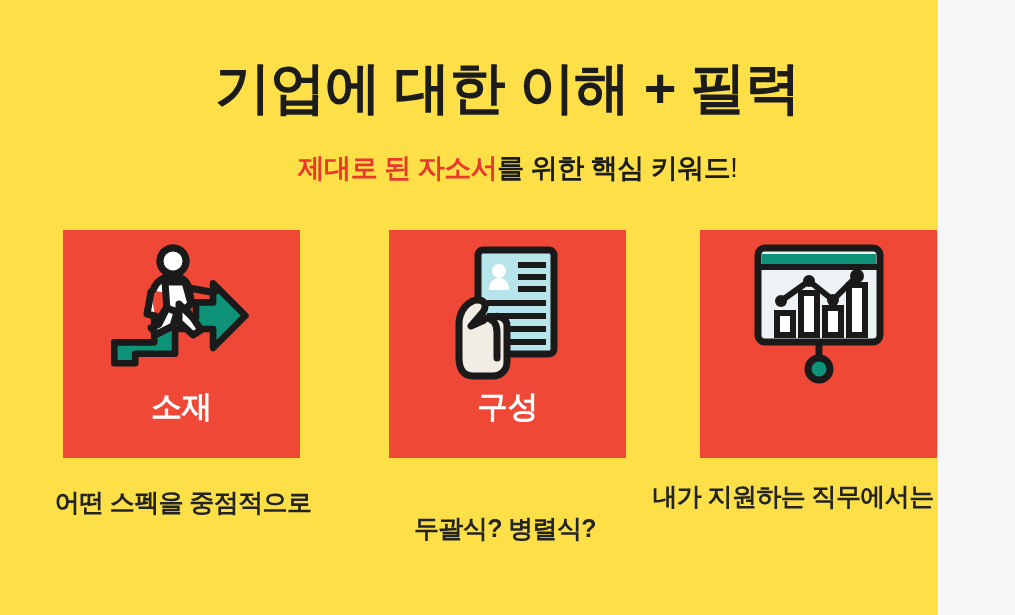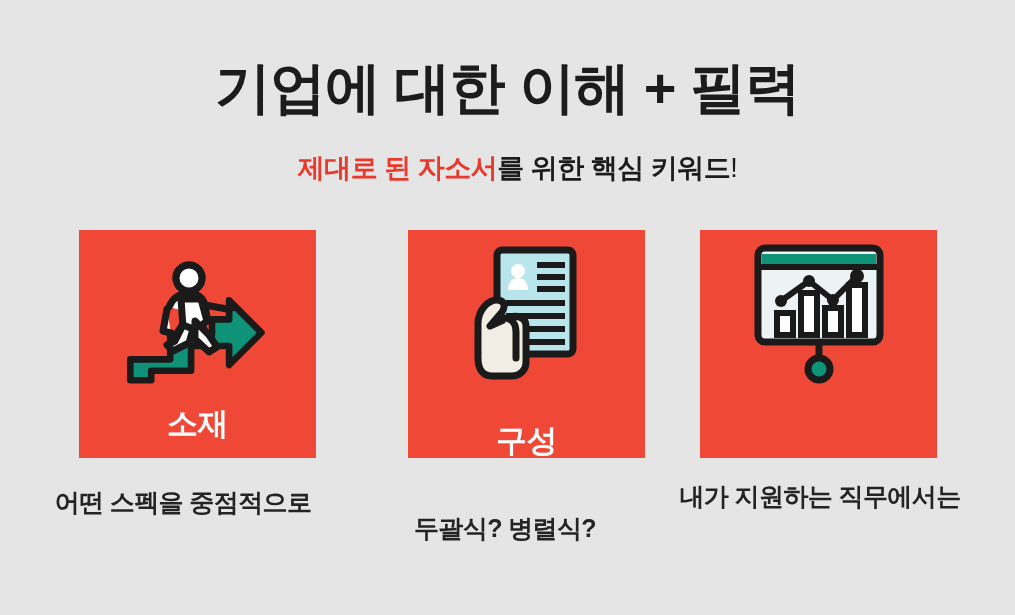--- a/index.html
+++ b/index.html
@@ -11,23 +11,23 @@
     width: 1015px;
     height: 615px;
     background: #f5f6f8;
     font-family: "Liberation Sans", "DejaVu Sans", sans-serif;
     overflow: hidden;
     position: relative;
   }
 
   .page {
     position: relative;
-    width: 1015px;
+    width: 938px;
     height: 615px;
-    background: #e5e5e5;
+    background: #fde047;
   }
 
   
   .title {
     position: absolute;
     top: 57px;
     left: 0;
     width: 1015px;
     text-align: center;
     font-size: 56px;
@@ -77,22 +77,22 @@
     position: absolute;
     top: 0;
     width: 237px;
     height: 228px;
     background: #ef4836;
     display: flex;
     flex-direction: column;
     align-items: center;
     justify-content: flex-start;
   }
-  .card-1 { left: 79px; justify-content: center; }
-  .card-2 { left: 408px; justify-content: space-between; }
+  .card-1 { left: 63px; }
+  .card-2 { left: 389px; }
   .card-3 { left: 700px; }
 
   .card-art {
     height: 160px;
     width: 100%;
     display: flex;
     align-items: center;
     justify-content: center;
     padding-top: 6px;
     box-sizing: border-box;
@@ -129,21 +129,21 @@
     left: 20px;
     top: 6px;
     width: 326px;
   }
   .caption-2 {
     left: 380px;
     top: 32px;
     width: 250px;
   }
   .caption-3 {
-    left: 650px;
+    left: 623px;
     top: 0px;
     width: 340px;
   }
   .caption .ln {
     display: block;
   }
 </style>
 </head>
 <body>
 

